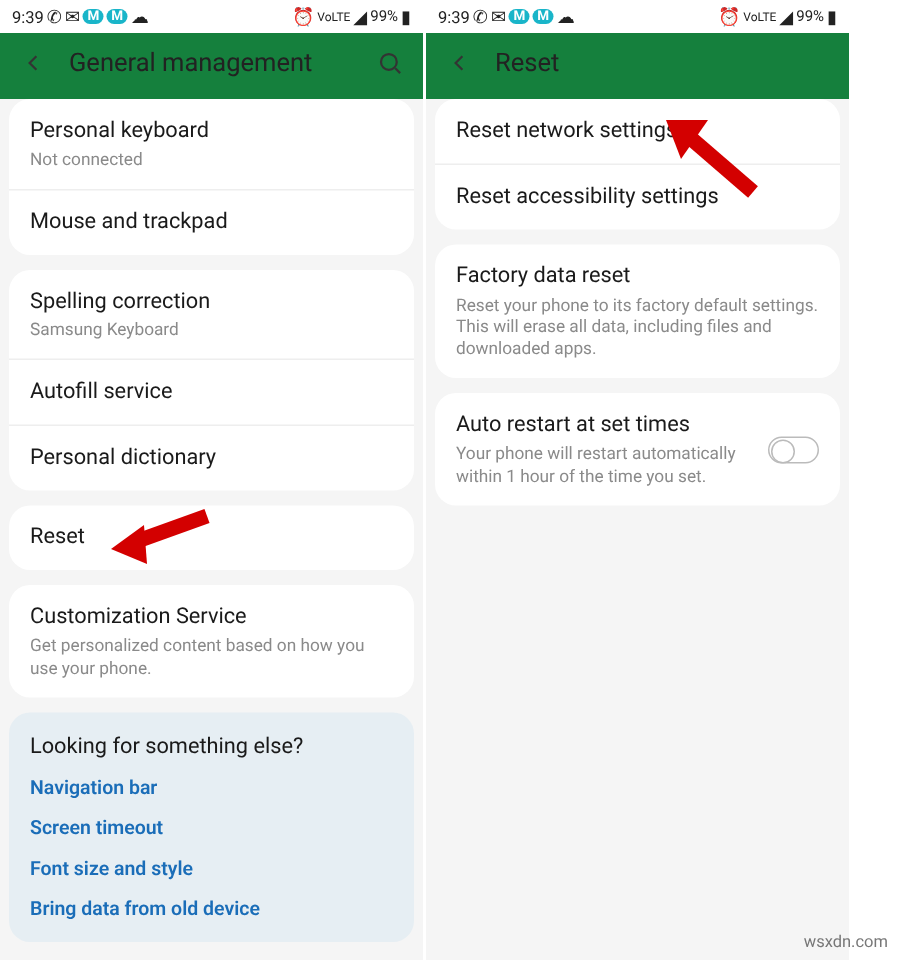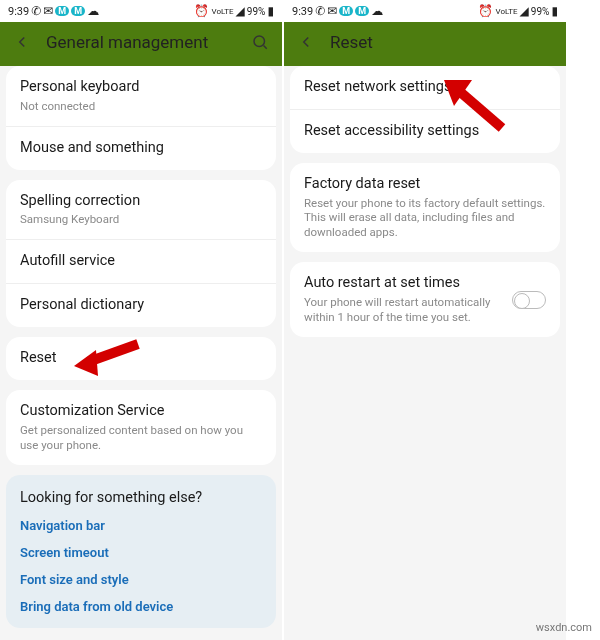--- a/index.html
+++ b/index.html
@@ -2,21 +2,21 @@
 <html><head>
   <meta charset="utf-8">
   <style>
     * { margin: 0; padding: 0; box-sizing: border-box; font-family: -apple-system, Roboto, 'Segoe UI', sans-serif; }
     body { background: #fff; width: 600px; height: 640px; overflow: hidden; position: relative; }
     .screens { display: flex; width: 568px; height: 640px; }
     .screen { width: 298px; height: 640px; background: #f5f5f5; display: flex; flex-direction: column; border-right: 2px solid #fff; }
     .status-bar { height: 22px; display: flex; align-items: center; justify-content: space-between; padding: 0 8px; font-size: 11px; background: #fff; color: #222; }
     .status-left, .status-right { display: flex; align-items: center; gap: 2px; }
     .status-right { font-size: 10px; }
-    .header { display: flex; align-items: flex-end; padding: 10px 12px 14px; background: #4d7c0f; gap: 14px; }
+    .header { display: flex; align-items: flex-end; padding: 10px 12px 14px; background: #15803d; gap: 14px; }
     .header .title { font-size: 17px; color: #222; flex: 1; }
     .back-icon, .search-icon { width: 20px; height: 20px; display: flex; align-items: center; justify-content: center; color: #333; }
     .content { flex: 1; overflow-y: auto; padding: 0 6px 6px; }
     .group { background: #fff; border-radius: 14px; margin-bottom: 10px; overflow: hidden; }
     .row { padding: 12px 14px; border-bottom: 1px solid #eee; }
     .row:last-child { border-bottom: none; }
     .row .label { font-size: 14.5px; color: #1a1a1a; line-height: 1.3; }
     .row .sub { font-size: 11.5px; color: #8a8a8a; line-height: 1.3; margin-top: 2px; }
     .row .sublink { font-size: 11.5px; color: #1a73c7; margin-top: 2px; }
     .group.blue { background: #e6eef3; padding: 14px; }
@@ -69,21 +69,21 @@
           </svg>
       </div>
     </div>
     <div class="content">
       <div class="group">
         <div class="row">
           <div class="label">Personal keyboard</div>
           <div class="sub">Not connected</div>
         </div>
         <div class="row">
-          <div class="label">Mouse and something</div>
+          <div class="label">Mouse and trackpad</div>
         </div>
       </div>
       <div class="group">
         <div class="row">
           <div class="label">Spelling correction</div>
           <div class="sub">Samsung Keyboard</div>
         </div>
         <div class="row">
           <div class="label">Autofill service</div>
         </div>

